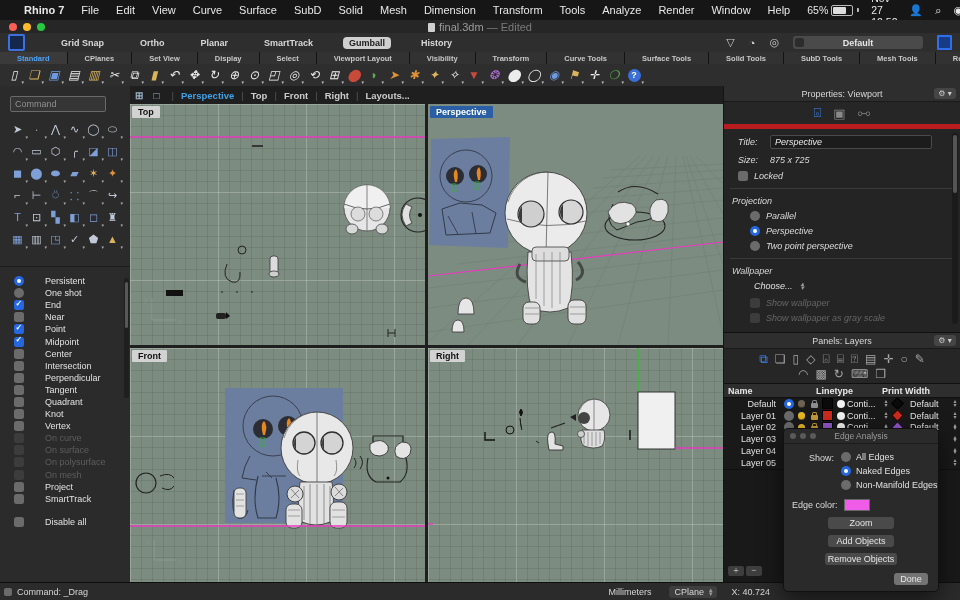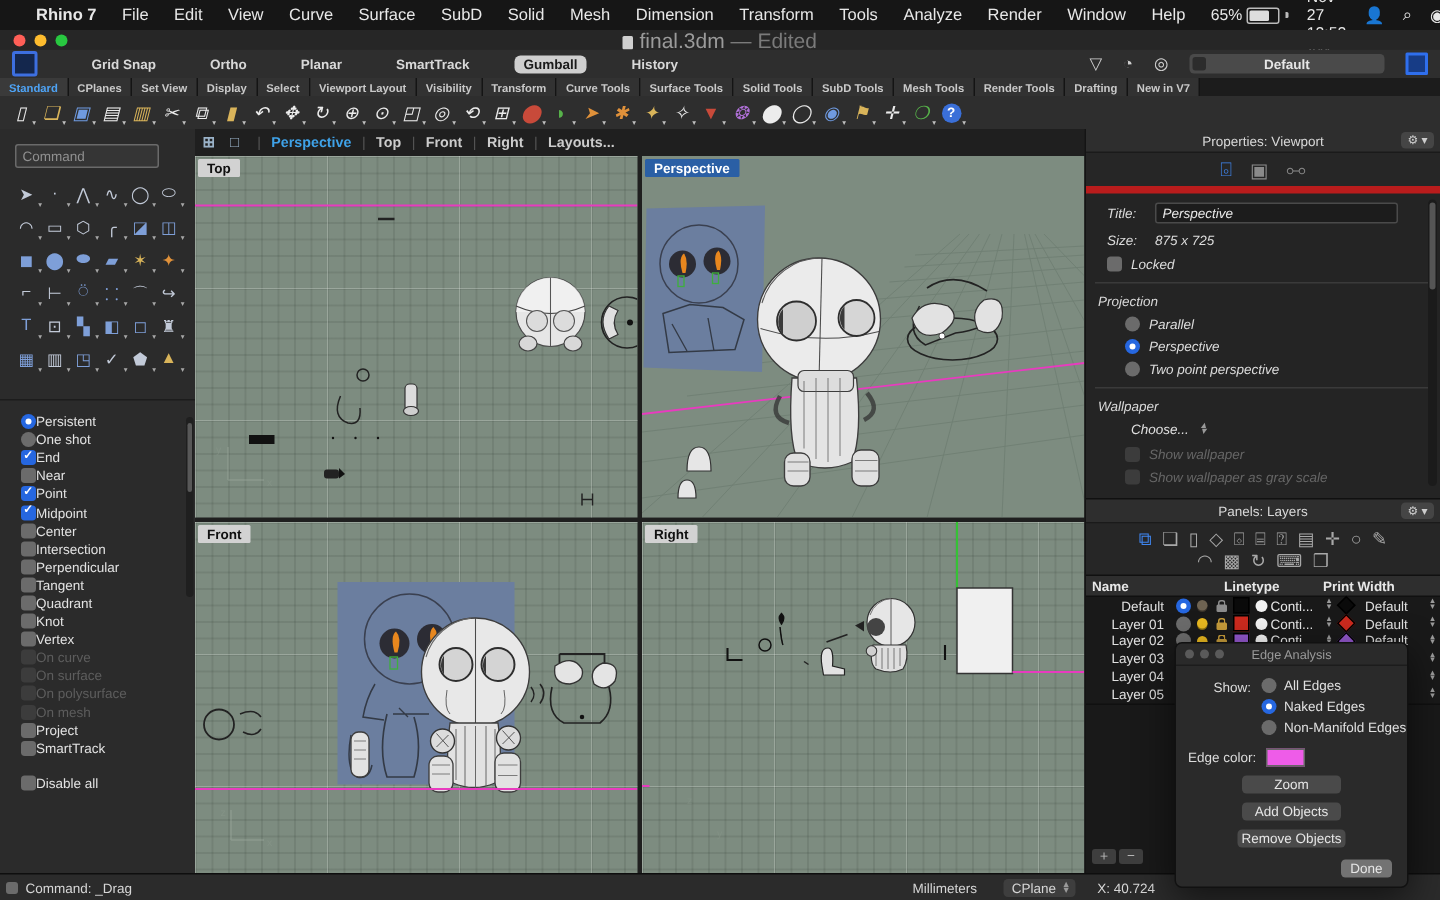--- a/index.html
+++ b/index.html
@@ -14,21 +14,21 @@
   .menubar .mi.app{font-weight:bold;}
   .menubar .spacer{flex:1;}
   .menubar .stat{display:flex;align-items:center;gap:12px;font-size:10.5px;}
   .battery{display:inline-flex;align-items:center;gap:3px;}
   .batt-shell{width:20px;height:9px;border:1px solid #bbb;border-radius:2px;position:relative;}
   .batt-fill{position:absolute;left:1px;top:1px;bottom:1px;width:62%;background:#ddd;border-radius:1px;}
   .batt-tip{width:2px;height:4px;background:#bbb;border-radius:0 1px 1px 0;margin-left:1px;}
   .sicon{font-size:11px;}
   
   .titlebar{position:absolute;top:20px;left:0;right:0;height:13px;background:#262626;
-            display:flex;align-items:center;font-size:14px;color:#9a9a9a;}
+            display:flex;align-items:center;font-size:11px;color:#9a9a9a;}
   .lights{display:flex;gap:6px;margin-left:9px;}
   .light{width:8px;height:8px;border-radius:50%;}
   .light.r{background:#ff5f57;} .light.y{background:#febc2e;} .light.g{background:#28c840;}
   .tb-center{position:absolute;left:0;right:0;text-align:center;}
   .docicon{display:inline-block;width:7px;height:9px;background:#cfcfcf;border-radius:1px;margin-right:4px;vertical-align:-1px;}
   
   .apptoolbar{position:absolute;top:33px;left:0;right:0;height:19px;background:#2e2e2e;
               display:flex;align-items:center;font-size:9px;font-weight:bold;color:#d8d8d8;}
   .rhino-logo{width:13px;height:13px;border:2px solid #3d6fe0;border-radius:2px;background:#14274d;margin:0 30px 0 8px;}
   .tgl{margin-right:24px;cursor:default;padding:1px 6px;border-radius:4px;}
@@ -36,21 +36,21 @@
   .apptoolbar .spacer{flex:1;}
   .ticon{color:#cfcfcf;font-weight:normal;font-size:11px;margin-right:14px;}
   .def-drop{width:130px;height:13px;background:#4a4a4a;border-radius:3px;display:flex;align-items:center;
             font-weight:bold;color:#e6e6e6;position:relative;margin-right:14px;}
   .def-drop .sq{width:9px;height:9px;background:#2c2c2c;border-radius:2px;margin-left:2px;}
   .def-drop .lbl{position:absolute;left:0;right:0;text-align:center;}
   .panel-toggle{width:11px;height:11px;border:2px solid #2f6fed;background:#173c86;border-radius:1px;margin-right:8px;}
   
   .tabrow{position:absolute;top:52px;left:0;right:0;height:12px;background:#1c1c1c;display:flex;align-items:stretch;}
   .tab{font-size:7.5px;font-weight:bold;color:#c9c9c9;background:#323232;border-right:1px solid #141414;
-       padding:0 6px;display:flex;align-items:center;white-space:nowrap;cursor:default;}
+       padding:0 17px;display:flex;align-items:center;white-space:nowrap;cursor:default;}
   .tab.active{color:#4ea3f5;background:#3a3a3a;}
   
   .iconstrip{position:absolute;top:64px;left:0;right:0;height:22px;background:#2e2e2e;
              display:flex;align-items:center;padding-left:4px;border-bottom:1px solid #1a1a1a;}
   .tbi{width:20px;height:18px;display:flex;align-items:center;justify-content:center;font-size:12px;
        color:#cfd6e2;position:relative;cursor:default;}
   .tbi::after{content:"▾";position:absolute;right:0;bottom:-1px;font-size:5px;color:#bfbfbf;}
   .tbi.gold{color:#d9b45a;} .tbi.blue{color:#6f9ae0;} .tbi.red{color:#c84a3a;}
   .tbi.green{color:#57b24a;} .tbi.orange{color:#e0913a;} .tbi.violet{color:#b070d8;}
   .tbi.white{color:#ececec;}
@@ -60,21 +60,21 @@
   .sidebar{position:absolute;top:86px;left:0;width:130px;bottom:17px;background:#2b2b2b;
            border-right:1px solid #191919;}
   .cmdbox{margin:10px 24px 6px 10px;height:14px;background:#353535;border:1px solid #6a6a6a;border-radius:2px;
           display:flex;align-items:center;padding:0 4px;font-size:9px;color:#909090;}
   .palette{display:grid;grid-template-columns:repeat(6,1fr);padding:2px 8px 4px 8px;row-gap:4px;}
   .ptool{height:18px;display:flex;align-items:center;justify-content:center;font-size:11px;color:#c2cad8;
          position:relative;cursor:default;}
   .ptool::after{content:"▾";position:absolute;right:-1px;bottom:-2px;font-size:5px;color:#a8a8a8;}
   .ptool.blue{color:#7e9fd8;} .ptool.orange{color:#e0913a;} .ptool.gold{color:#d9b45a;}
   .osnaps{margin-top:14px;border-top:1px solid #1c1c1c;padding:8px 0 0 14px;}
-  .osnap{display:flex;align-items:center;gap:0;height:12.1px;font-size:9px;color:#e2e2e2;cursor:default;}
+  .osnap{display:flex;align-items:center;gap:21px;height:12.1px;font-size:9px;color:#e2e2e2;cursor:default;}
   .osnap.dis{color:#5d5d5d;}
   .cb{width:10px;height:10px;border-radius:2.5px;background:#6b6b6b;flex:0 0 auto;position:relative;}
   .cb.on{background:#2667e0;}
   .cb.on::after{content:"✓";position:absolute;left:1.5px;top:-1.5px;font-size:8px;color:#fff;font-weight:bold;}
   .cb.dis{background:#3c3c3c;}
   .rad{width:10px;height:10px;border-radius:50%;background:#6b6b6b;flex:0 0 auto;position:relative;}
   .rad.on{background:#2667e0;}
   .rad.on::after{content:"";position:absolute;left:3px;top:3px;width:4px;height:4px;border-radius:50%;background:#fff;}
   .disable-gap{height:11px;}
   .side-scroll{position:absolute;right:1px;top:192px;width:5px;height:120px;background:#1f1f1f;border-radius:3px;}

